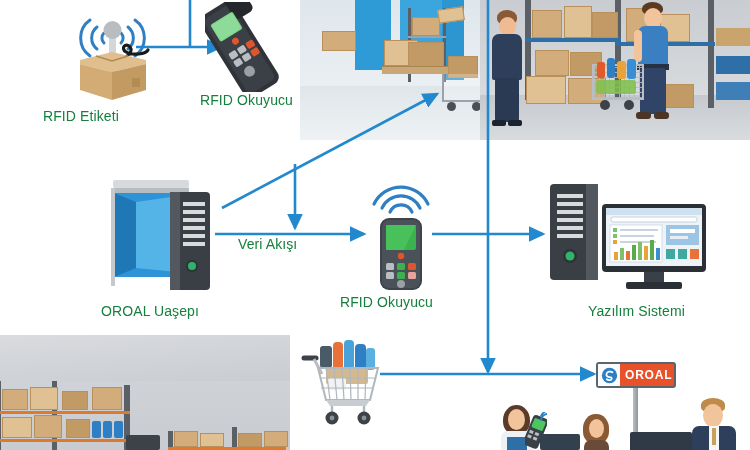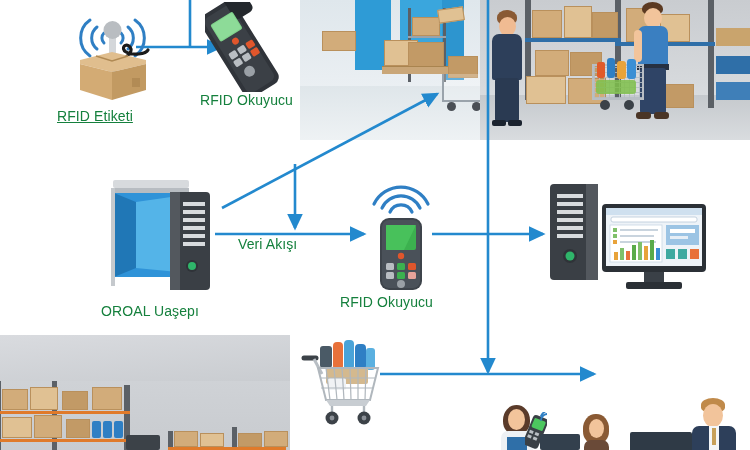--- a/index.html
+++ b/index.html
@@ -40,21 +40,21 @@
   .shelf{position:absolute;background:#e07a2a;height:3px;}
   .box{position:absolute;background:#d2ac7a;border:1px solid #b9905c;box-sizing:border-box;}
   .box.l{background:#e0c193;}
   .box.d{background:#c29a66;}
 
   
   svg#links{position:absolute;left:0;top:0;width:750px;height:450px;pointer-events:none;}
 
   
   .label{position:absolute;color:#15803d;font-size:14px;white-space:nowrap;letter-spacing:.1px;}
-  #label-tag{left:57px;top:108px;text-decoration:underline;}
+  #label-tag{left:43px;top:108px;}
   #label-reader-1{left:200px;top:92px;}
   #label-portal{left:101px;top:303px;}
   #label-reader-2{left:340px;top:294px;}
   #label-software{left:588px;top:303px;}
   #label-flow{left:238px;top:236px;}
 
   
   #rfid-tag{position:absolute;left:60px;top:8px;width:105px;height:96px;}
 
   
@@ -416,20 +416,32 @@
       <path d="M26,60 L70,60 L66,66 L30,66 Z" fill="#c8cdd2"></path>
       <path d="M32,66 L32,74" stroke="#b0b7bd" stroke-width="2.4"></path>
       <path d="M64,66 L64,74" stroke="#b0b7bd" stroke-width="2.4"></path>
       <circle cx="32" cy="78" r="6.5" fill="#3c4248"></circle>
       <circle cx="64" cy="78" r="6.5" fill="#3c4248"></circle>
       <circle cx="32" cy="78" r="2.4" fill="#8b9097"></circle>
       <circle cx="64" cy="78" r="2.4" fill="#8b9097"></circle>
     </svg>
   </div>
 
+  <div id="store-sign">
+    <div class="board">
+      <div class="mark">
+        <svg viewBox="0 0 20 20" width="17" height="17">
+          <circle cx="10" cy="10" r="9" fill="#2b7fc4"></circle>
+          <path d="M13.5,6.2 C11,4.6 7.4,5.4 6.5,8 C5.8,10.2 7.6,11.6 9.6,11.8 C11.6,12 13,12.6 12.6,14 C12.1,15.6 9,16 6.8,14.4" stroke="#ffffff" stroke-width="2" fill="none" stroke-linecap="round"></path>
+        </svg>
+      </div>
+      <div class="txt">OROAL</div>
+    </div>
+    <div class="pole"></div>
+  </div>
 
   <div class="person" style="left:498px;top:405px;width:40px;height:45px;">
     <div class="p-hair" style="left:5px;top:0;width:27px;height:30px;background:#5a3b2a;border-radius:50% 50% 45% 45%;"></div>
     <div class="p-head" style="left:10px;top:4px;width:17px;height:21px;background:#f2c49b;"></div>
     <div class="p-body" style="left:3px;top:26px;width:32px;height:24px;background:#eef1f4;"></div>
     <div style="position:absolute;left:9px;top:32px;width:20px;height:18px;background:#2f6fa8;"></div>
   </div>
 
   <div id="staff-scanner">
     <svg viewBox="0 0 22 38" width="22" height="38">
@@ -464,15 +476,16 @@
     <div style="position:absolute;left:22px;top:30px;width:4px;height:17px;background:#c7a05a;"></div>
   </div>
 
   <div id="laptop"></div>
   <div id="counter"></div>
 
   <div class="label" id="label-tag">RFID Etiketi</div>
   <div class="label" id="label-reader-1">RFID Okuyucu</div>
   <div class="label" id="label-portal">OROAL Uaşepı</div>
   <div class="label" id="label-reader-2">RFID Okuyucu</div>
+  <div class="label" id="label-software">Yazılım Sistemi</div>
   <div class="label" id="label-flow">Veri Akışı</div>
 
 </div>
 
 </body></html>

